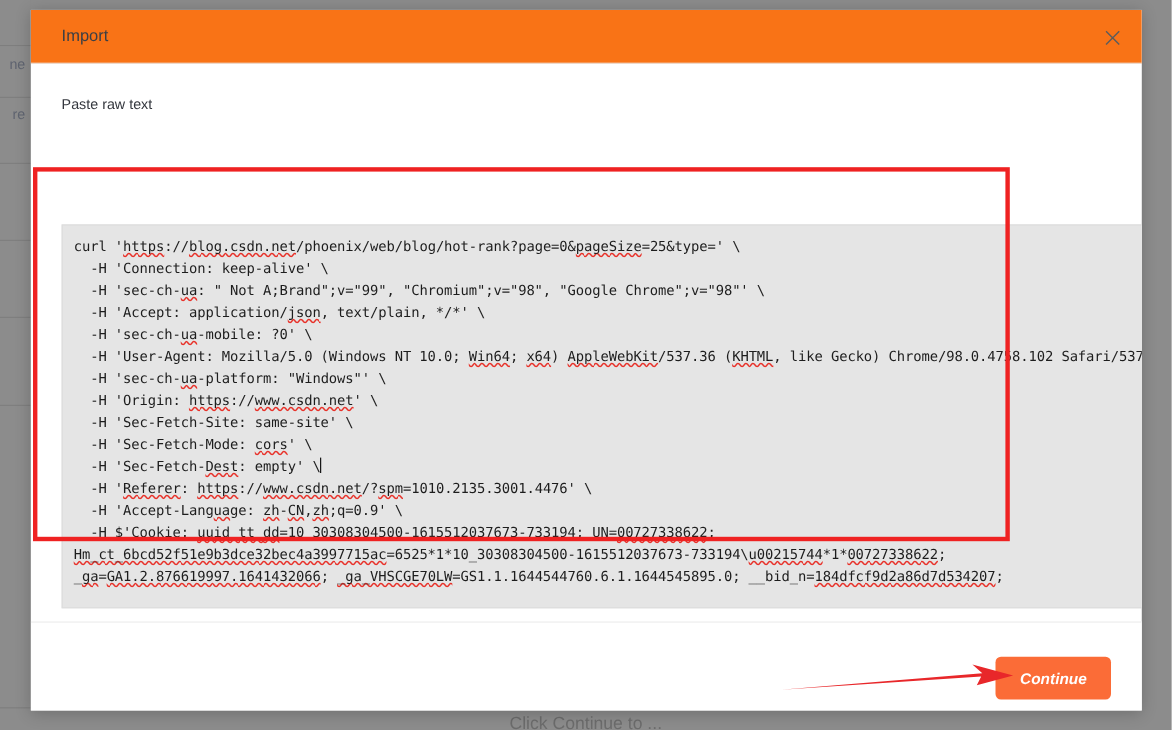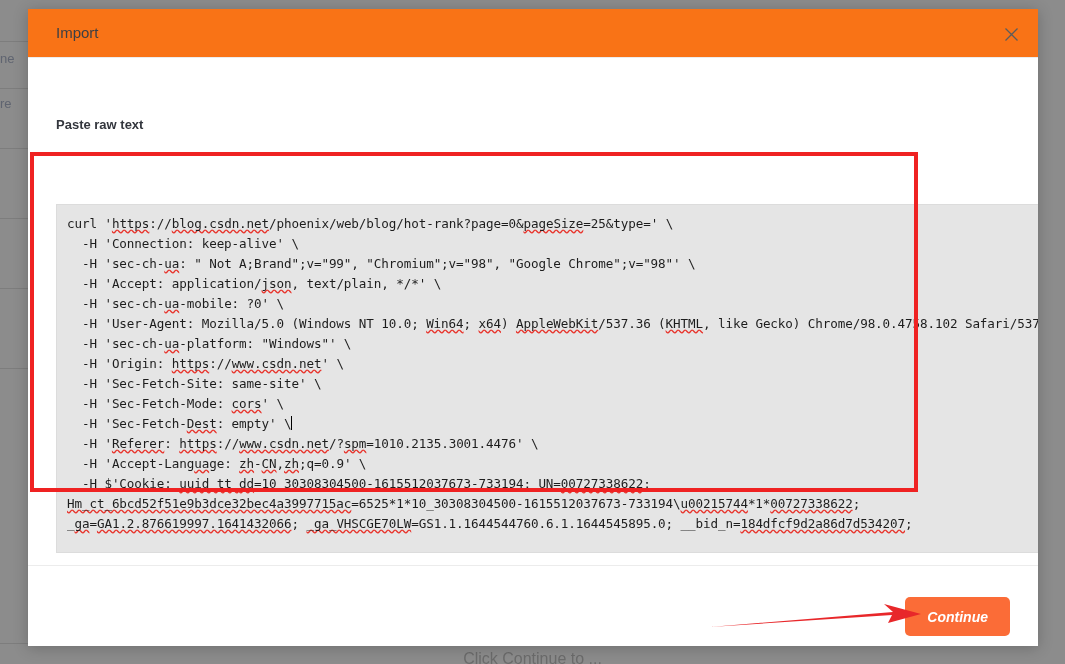--- a/index.html
+++ b/index.html
@@ -31,21 +31,21 @@
   }
   .bg-text {
     position: absolute;
     left: 0;
     width: 28px;
     font-size: 13px;
     color: #5f6470;
     line-height: 16px;
     overflow: hidden;
     white-space: nowrap;
-    text-align: left;
+    text-align: right;
     padding-right: 5px;
   }
   #bg-bottom-text {
     position: absolute;
     left: 0;
     bottom: 0;
     width: 1065px;
     height: 14px;
     overflow: hidden;
     text-align: center;
@@ -128,23 +128,22 @@
   
   #modal-body {
     position: relative;
     height: 467px;
   }
   #paste-label {
     position: absolute;
     left: 28px;
     top: 29px;
     font-size: 13px;
-    font-weight: bold;
+    font-weight: normal;
     color: #33363d;
-    margin-top: 30px;
   }
 
   
   #textarea-wrap {
     position: absolute;
     left: 28px;
     top: 146px;
     width: 1006px;
     height: 349px;
     border: 1px solid #dcdcdc;

